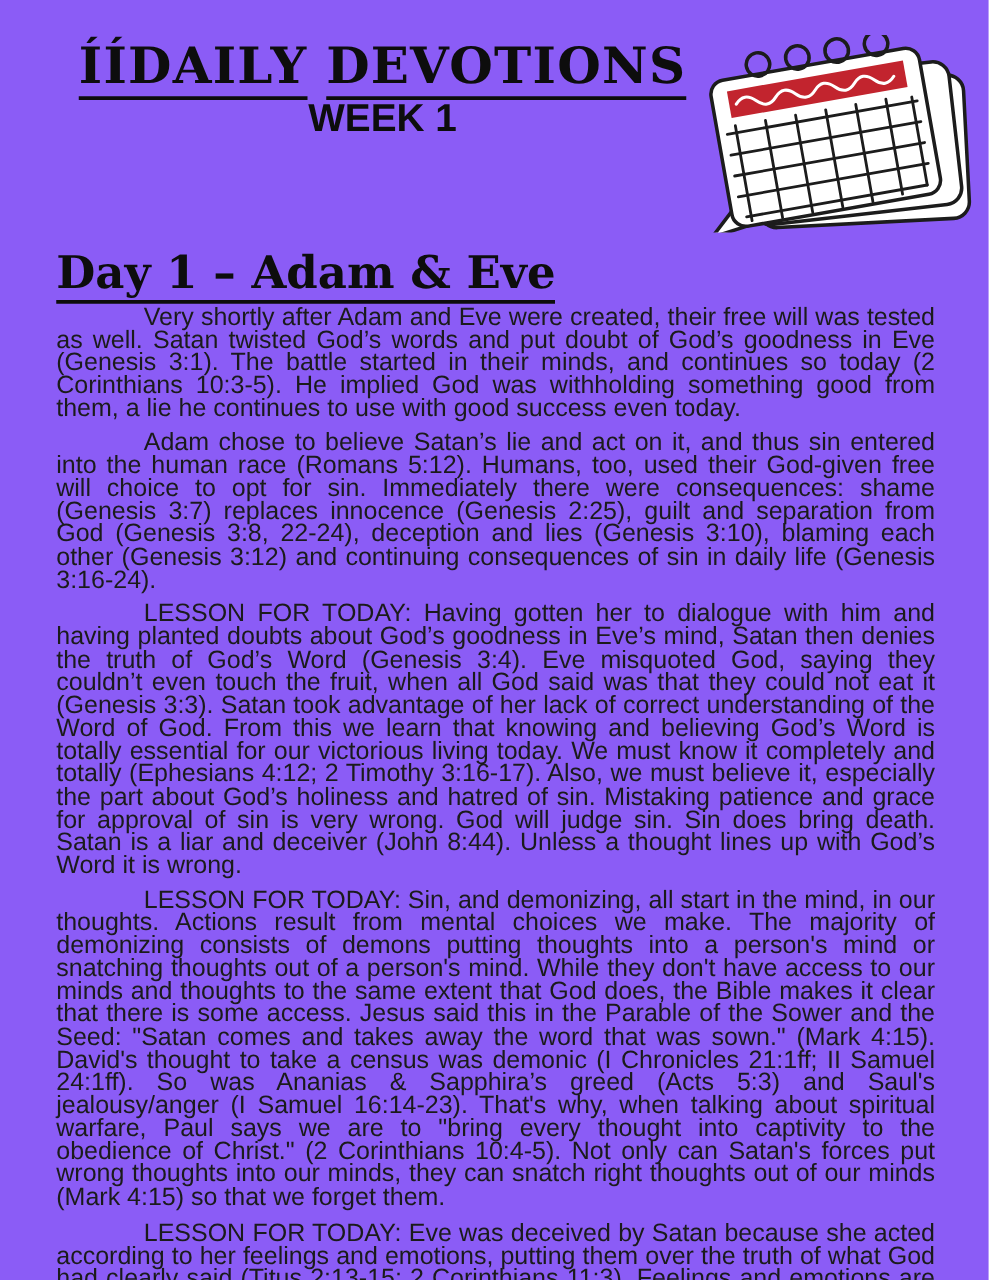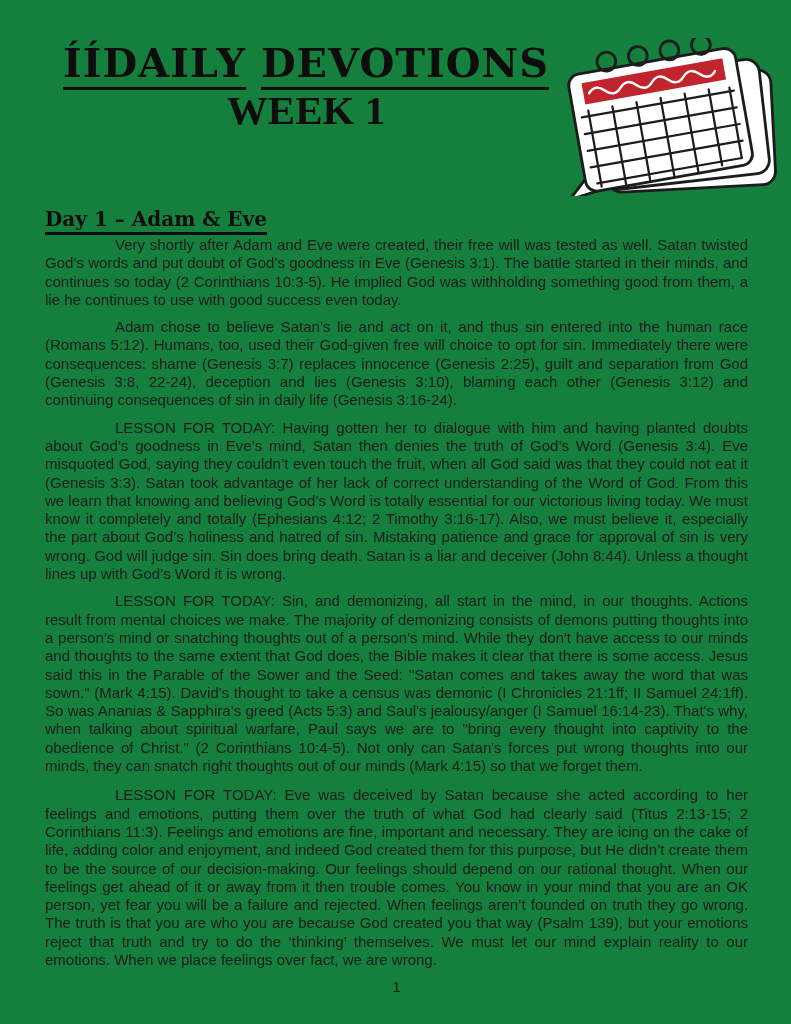--- a/index.html
+++ b/index.html
@@ -1,57 +1,57 @@
 <!DOCTYPE html>
 <html><head>
 <meta charset="utf-8">
 <style>
   html, body { margin:0; padding:0; background:#ffffff; }
   .page {
     position:relative;
     width:791px; height:1024px;
     margin:0 auto;
-    background:#15803d;
+    background:#8b5cf6;
     color:#1b1b1b;
     font-family:"Liberation Sans", sans-serif;
     box-sizing:border-box;
-    padding:34px 43px 0 45px;
+    padding:24px 43px 0 45px;
     overflow:hidden;
   }
   .header { display:flex; align-items:flex-start; }
   .titles { flex:1 1 auto; text-align:center; padding-top:6px; padding-left:18px; }
   .title-main {
     font-family:"DejaVu Serif", serif;
     font-weight:bold;
     font-size:40px;
     letter-spacing:1px;
     line-height:1.15;
     color:#0d0d0d;
     white-space:nowrap;
   }
   .title-main .uword { border-bottom:3px solid #0d0d0d; padding-bottom:1px; }
   .subtitle {
-    font-family:Liberation Serif, serif;
+    font-family:Liberation Sans, sans-serif;
     font-weight:bold;
-    font-size:41px;
+    font-size:31px;
     line-height:1.2;
     color:#0d0d0d;
   }
   .calendar-wrap { flex:0 0 auto; width:236px; padding-top:4px; }
   .section-heading {
     font-family:"DejaVu Serif", serif;
     font-weight:bold;
-    font-size:20px;
+    font-size:36px;
     color:#0d0d0d;
     margin:8px 0 6px 0;
     line-height:1.1;
   }
   .section-heading .uline { border-bottom:3px solid #0d0d0d; padding-bottom:1px; }
   p.body-par {
-    font-size:15px;
+    font-size:20px;
     line-height:18.3px;
     text-align:justify;
     text-indent:70px;
     margin:0 0 9px 0;
   }
   p.lesson { }
   p.gap-before { margin-top:11px; }
   .page-number { text-align:center; font-size:15px; margin-top:5px; }
 </style>
 </head>

